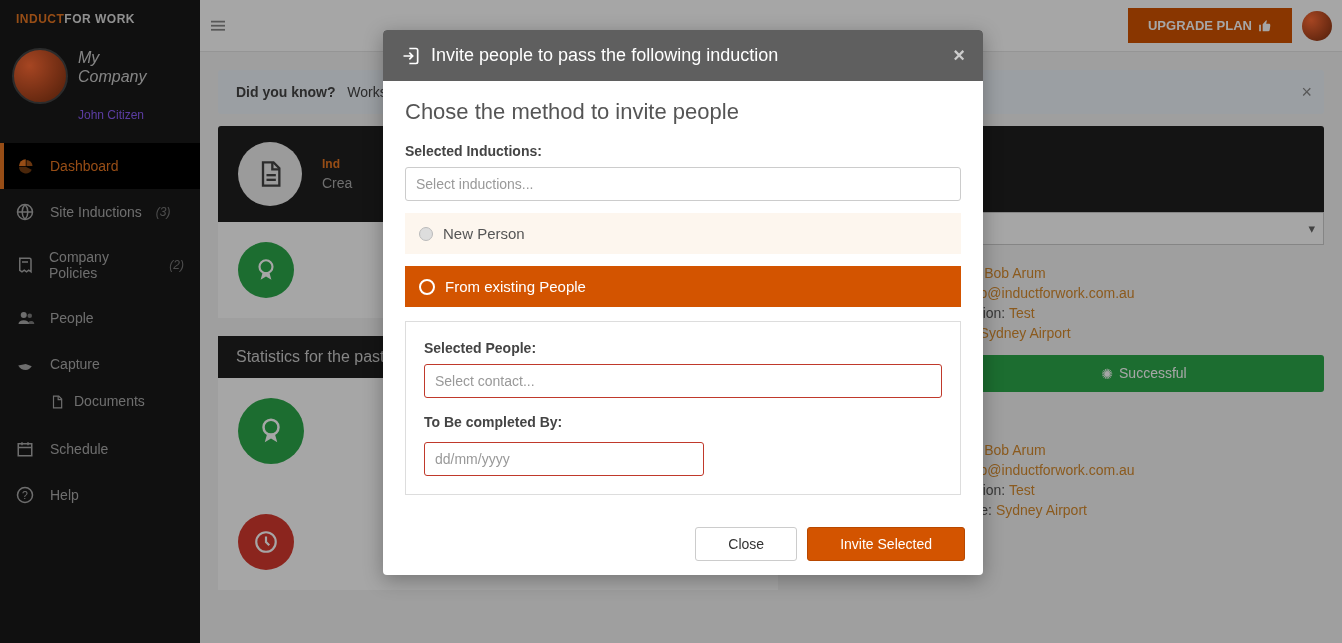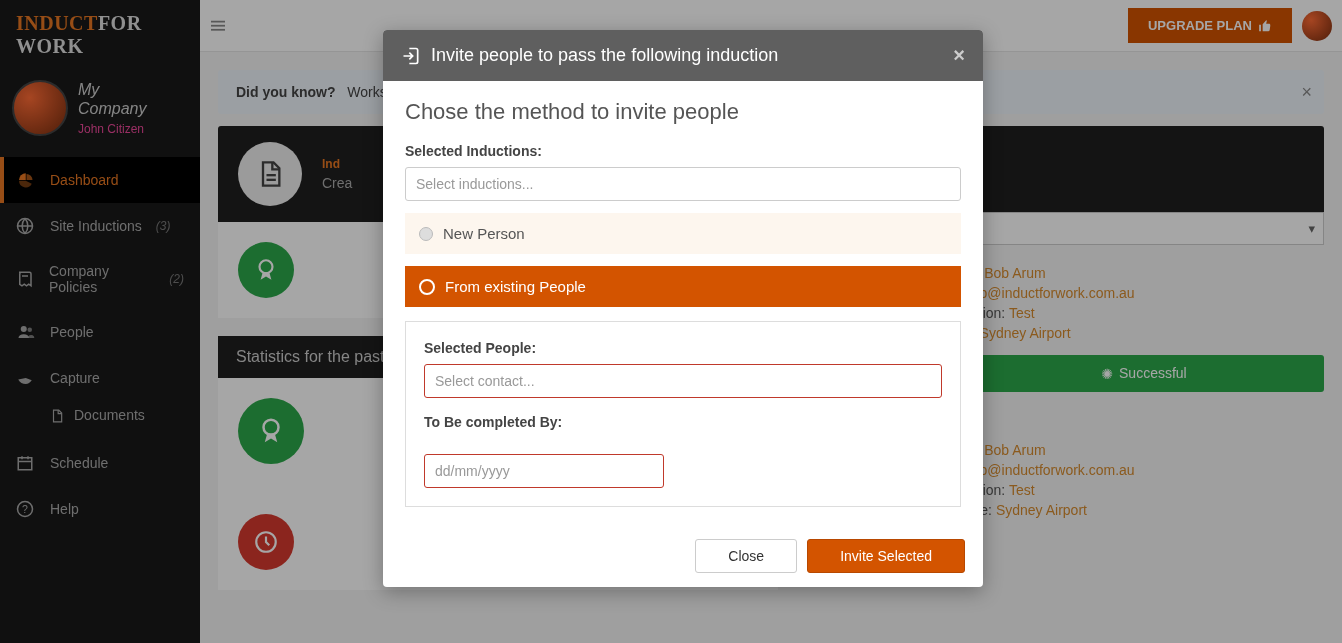--- a/index.html
+++ b/index.html
@@ -7,27 +7,27 @@
 
 
 .topbar { position: absolute; left: 200px; right: 0; top: 0; height: 52px; background: #fff; border-bottom: 1px solid #e5e5e5; display: flex; align-items: center; padding: 0 10px; }
 .menu-toggle { color: #888; font-size: 18px; cursor: pointer; }
 .topbar .spacer { flex: 1; }
 .upgrade-btn { background: #d35400; color: #fff; padding: 10px 20px; font-size: 13px; font-weight: bold; cursor: pointer; display: flex; align-items: center; gap: 6px; margin-right: 10px; }
 .avatar-top { width: 30px; height: 30px; border-radius: 50%; background: radial-gradient(circle at 30% 30%, #ff6b35, #7a2e0f); }
 
 
 .sidebar { position: absolute; left: 0; top: 0; width: 200px; height: 643px; background: #1a1a1a; color: #aaa; }
-.logo { padding: 12px 16px; font-size: 20px; font-weight: bold; letter-spacing: 0.5px; font-family: Liberation Serif, serif; }
+.logo { padding: 12px 16px; font-size: 12px; font-weight: bold; letter-spacing: 0.5px; }
 .logo .l1 { color: #e87722; }
 .logo .l2 { color: #ddd; }
 .profile { display: flex; align-items: flex-start; padding: 10px 12px 20px; gap: 10px; }
 .profile-avatar { width: 56px; height: 56px; border-radius: 50%; background: radial-gradient(circle at 30% 30%, #ff6b35, #7a2e0f); border: 2px solid #444; flex-shrink: 0; }
 .profile-text { font-style: italic; color: #ccc; font-size: 16px; line-height: 1.2; }
-.profile-text .name { font-size: 12px; color: #ec4899; font-style: normal; margin-top: 4px; display: block; }
+.profile-text .name { font-size: 12px; color: #8b5cf6; font-style: normal; margin-top: 22px; display: block; }
 .nav-item { display: flex; align-items: center; padding: 14px 16px; gap: 14px; cursor: pointer; font-size: 14px; color: #aaa; }
 .nav-item.active { background: #000; color: #e87722; border-left: 4px solid #e87722; padding-left: 12px; }
 .nav-item.active .nav-icon { color: #e87722; }
 .nav-item .nav-icon { width: 20px; text-align: center; font-size: 16px; }
 .nav-item .badge { color: #777; font-size: 12px; font-style: italic; }
 .nav-sub { padding-left: 50px; color: #aaa; font-size: 14px; padding-top: 6px; padding-bottom: 16px; cursor: pointer; }
 
 
 .main { position: absolute; left: 200px; top: 52px; right: 0; bottom: 0; padding: 18px; overflow: hidden; }
 .info-banner { background: #eef4fa; color: #444; padding: 14px 18px; border-radius: 3px; position: relative; font-size: 14px; }
@@ -64,21 +64,21 @@
 .select-input { width: 100%; border: 1px solid #ccc; padding: 8px 10px; border-radius: 3px; font-size: 14px; color: #999; }
 .radio-row { padding: 12px 14px; display: flex; align-items: center; gap: 10px; font-size: 15px; margin-top: 12px; }
 .radio-new { background: #fdf6ee; color: #555; }
 .radio-new .radio-circle { width: 14px; height: 14px; border-radius: 50%; background: #ddd; border: 1px solid #bbb; }
 .radio-existing { background: #d35400; color: #fff; }
 .radio-existing .radio-circle { width: 16px; height: 16px; border-radius: 50%; border: 2px solid #fff; }
 .panel-box { border: 1px solid #ddd; padding: 18px; margin-top: 14px; }
 .panel-box .field-label { margin-top: 0; }
 .panel-box input { width: 100%; border: 1px solid #c0392b; padding: 8px 10px; border-radius: 3px; font-size: 14px; }
 .panel-box input::placeholder { color: #999; }
-.panel-box input.date { width: 240px; margin-top: 16px; }
+.panel-box input.date { width: 280px; margin-top: 4px; }
 .panel-box .second-label { margin-top: 16px; }
 .modal-foot { padding: 14px 18px; display: flex; justify-content: flex-end; gap: 10px; border-top: 0; }
 .btn { padding: 8px 32px; border-radius: 3px; font-size: 14px; cursor: pointer; }
 .btn-default { background: #fff; border: 1px solid #ccc; color: #333; }
 .btn-primary { background: #d35400; border: 1px solid #b84800; color: #fff; }
 .thumb-icon { display: inline-block; }
 
 svg { display: block; }
 </style>
 </head>

